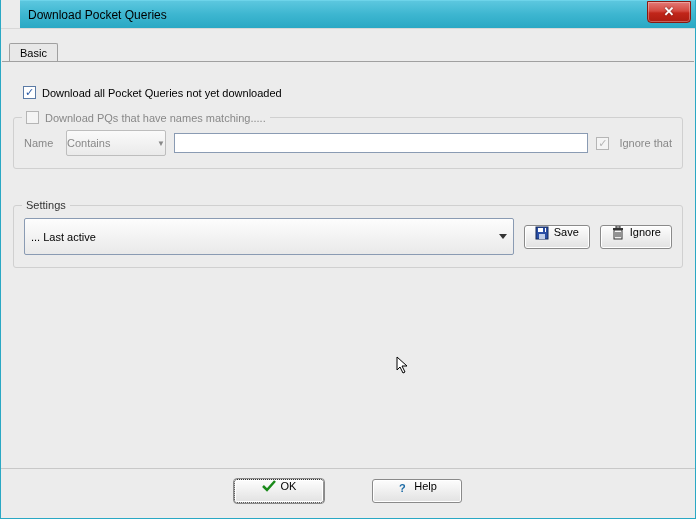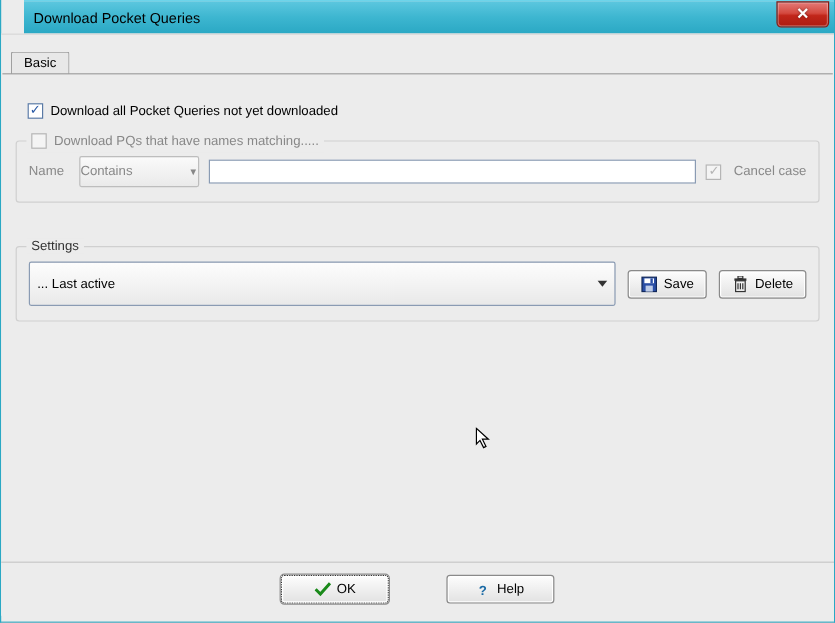--- a/index.html
+++ b/index.html
@@ -23,21 +23,21 @@
 .fieldset .legend.disabled { color: #888; }
 .row-match { display: flex; align-items: center; gap: 8px; justify-content: center; }
 .lbl { display: inline-block; }
 .lbl.disabled { color: #888; }
 .combo { height: 26px; border: 1px solid #bdbdbd; background: linear-gradient(#fafafa,#eaeaea); border-radius: 2px; display: flex; align-items: center; padding: 0 0; color: #888; }
 .combo .arr { margin-left: auto; color: #888; font-size: 8px; }
 .textinput { height: 20px; border: 1px solid #8a9bb3; background: #fff; flex: 1; padding: 0 4px; }
 .settings-row { display: flex; align-items: center; gap: 10px; }
 .bigcombo { flex: 1; height: 37px; border: 1px solid #8a9bb3; background: linear-gradient(#fdfdfd,#e9e9e9); border-radius: 2px; display: flex; align-items: center; padding: 0 6px; }
 .bigcombo .arr { margin-left: auto; width: 0; height: 0; border-left: 4px solid transparent; border-right: 4px solid transparent; border-top: 5px solid #333; }
-.btn { height: 24px; border: 1px solid #8a8a8a; background: linear-gradient(#fdfdfd,#e2e2e2); border-radius: 3px; display: flex; align-items: center; padding: 0 10px; gap: 5px; cursor: pointer; box-shadow: inset 0 0 0 1px #fff; }
+.btn { height: 24px; border: 1px solid #8a8a8a; background: linear-gradient(#fdfdfd,#e2e2e2); border-radius: 3px; display: flex; padding: 0 10px; gap: 5px; cursor: pointer; box-shadow: inset 0 0 0 1px #fff; }
 .footer { position: absolute; bottom: 0; left: 0; right: 0; border-top: 1px solid #c8c8c8; padding: 10px 0; display: flex; justify-content: center; gap: 48px; background: #ececec; }
 .footer .btn { width: 90px; justify-content: center; }
 .footer .btn.default { border: 1px dotted #333; outline: 1px solid #8a8a8a; }
 .cursor { position: absolute; top: 356px; left: 395px; pointer-events: none; }
 svg.ico { display: block; }
 </style>
 </head>
 <body>
 
 <div class="window">
@@ -68,21 +68,21 @@
         </div>
         <div class="row-match">
           <span class="lbl disabled" style="width:34px;">Name</span>
           <div class="combo" style="width:100px;">
             <span>Contains</span>
             <span class="arr">▼</span>
           </div>
           <input type="text" class="textinput" value="" style="">
           <span style="display:inline-flex; align-items:center; gap:4px;">
             <span class="checkbox disabled">✓</span>
-            <span class="lbl disabled">Cancel case</span>
+            <span class="lbl disabled">Ignore that</span>
           </span>
         </div>
       </div>
 
       <div class="fieldset" style="margin-top:36px;">
         <span class="legend">Settings</span>
         <div class="settings-row">
           <div class="bigcombo">
             <span>... Last active</span>
             <span class="arr"></span>
@@ -98,21 +98,21 @@
           </div>
           <div class="btn">
             <svg class="ico" width="14" height="14">
                 <rect x="3" y="4" width="8" height="9" fill="none" stroke="#333" stroke-width="1"></rect>
                 <line x1="5" y1="6" x2="5" y2="11" stroke="#333"></line>
                 <line x1="7" y1="6" x2="7" y2="11" stroke="#333"></line>
                 <line x1="9" y1="6" x2="9" y2="11" stroke="#333"></line>
                 <rect x="2" y="2" width="10" height="2" fill="#333"></rect>
                 <rect x="5" y="0" width="4" height="2" fill="none" stroke="#333"></rect>
               </svg>
-            <span>Delete</span>
+            <span>Ignore</span>
           </div>
         </div>
       </div>
 
     </div>
 
     <div class="footer">
       <div class="btn default">
         <svg class="ico" width="14" height="12">
             <path d="M1 6 L5 10 L13 1" fill="none" stroke="#1a8a1a" stroke-width="2.5"></path>

